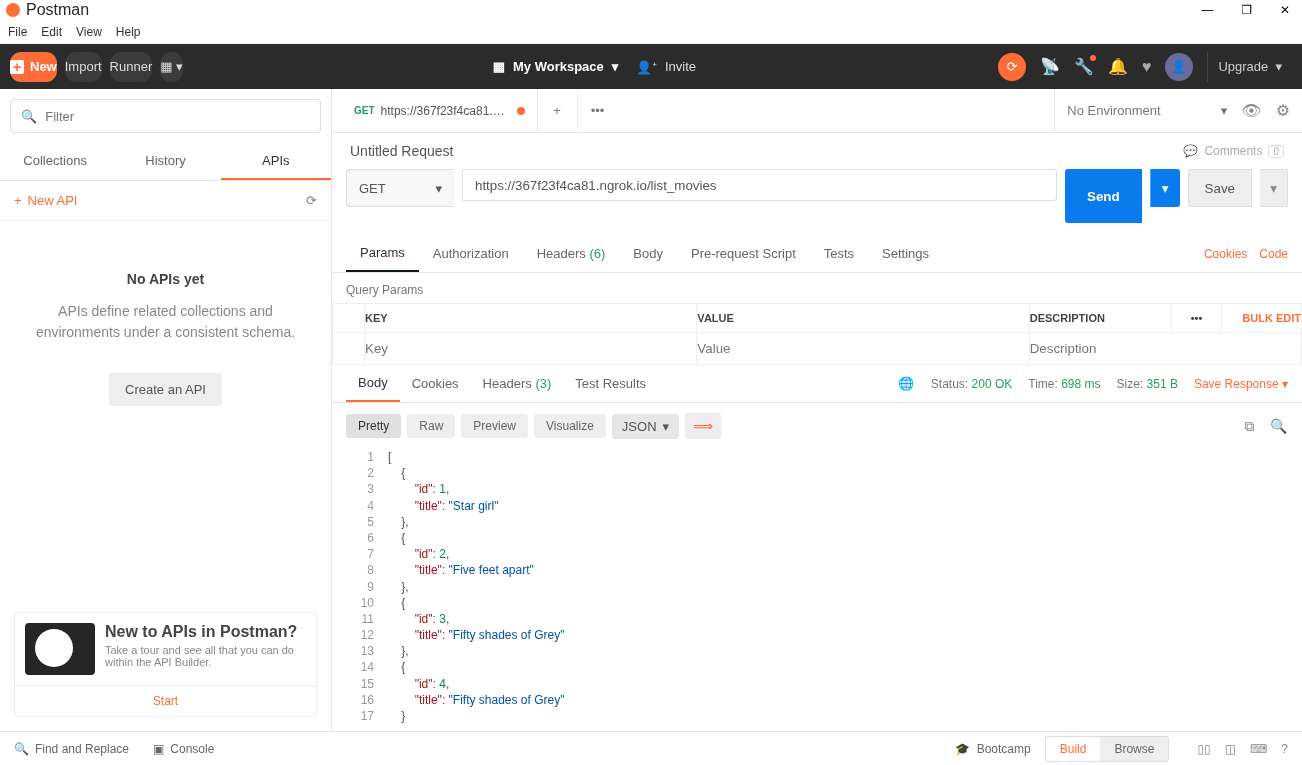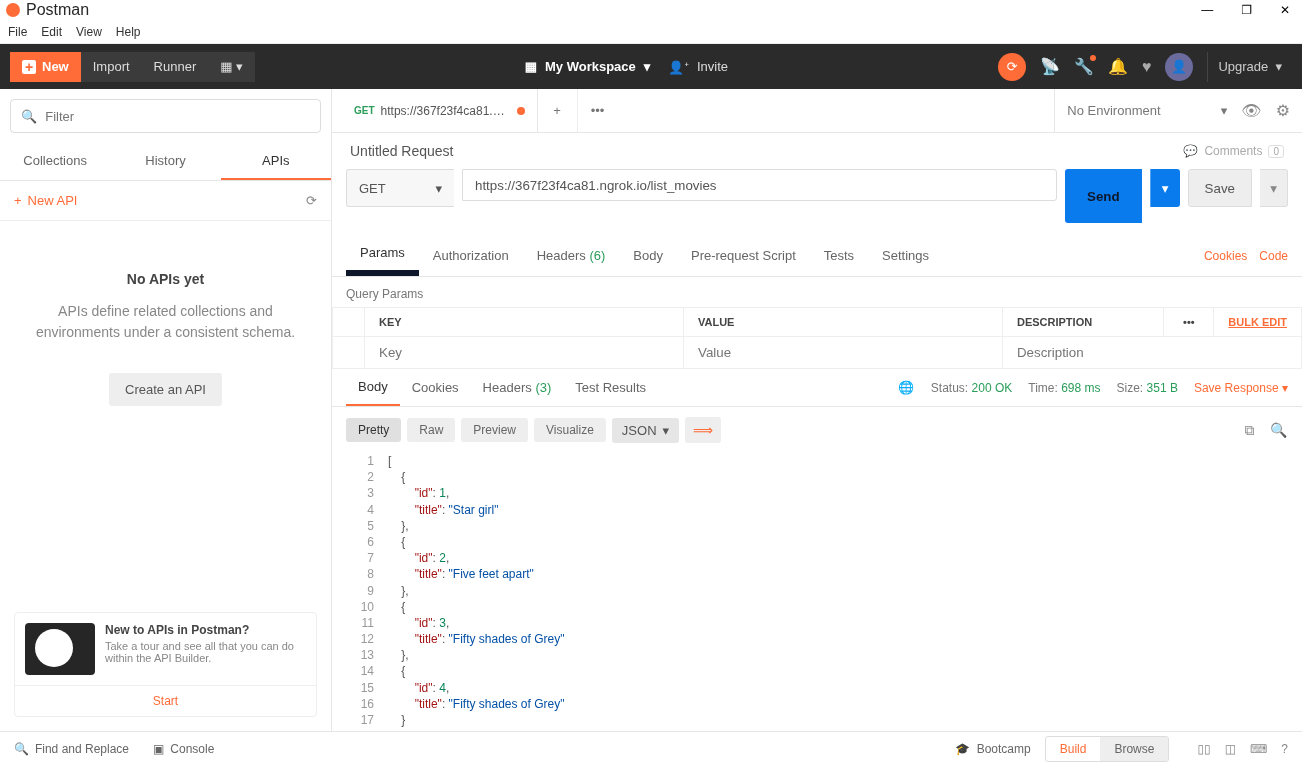--- a/index.html
+++ b/index.html
@@ -11,21 +11,21 @@
 .titlebar .title { font-size: 16px; flex: 1; }
 .titlebar .winbtns { display: flex; gap: 28px; margin-right: 6px; }
 .titlebar .winbtn { font-size: 12px; color: #000; cursor: default; }
 
 
 .menubar { height: 24px; background: #fff; display: flex; align-items: center; padding: 0 8px; gap: 14px; border-bottom: 1px solid #eee; }
 .menubar .item { font-size: 12px; color: #333; }
 
 
 .toolbar { height: 45px; background: #2b2b2b; display: flex; align-items: center; padding: 0 10px; }
-.toolbar .btn { height: 30px; display: inline-flex; align-items: center; padding: 0 12px; border-radius: 0; color: #ddd; background: #3b3b3b; font-size: 13px; }
+.toolbar .btn { height: 30px; display: inline-flex; align-items: center; padding: 0 0; border-radius: 11px; color: #ddd; background: #3b3b3b; margin-right: 8px; font-size: 13px; }
 .toolbar .btn.new { background: #ff6c37; color: #fff; font-weight: 600; }
 .toolbar .btn.new::before { content: "+"; background:#fff; color:#ff6c37; width:14px; height:14px; display:inline-flex; align-items:center; justify-content:center; border-radius:2px; margin-right:6px; font-weight:bold; font-size:14px; line-height:1;}
 .toolbar .center { flex: 1; display: flex; justify-content: center; align-items: center; gap: 18px; }
 .toolbar .workspace { color: #fff; font-weight: 600; display: flex; align-items: center; gap: 8px; }
 .toolbar .right { display: flex; align-items: center; gap: 14px; }
 .toolbar .ticon { color: #aaa; font-size: 16px; }
 .toolbar .sync { width: 28px; height: 28px; background: #ff6c37; border-radius: 50%; display:flex;align-items:center;justify-content:center;color:#fff;}
 .toolbar .upgrade { color:#ccc; padding:0 10px; border-left:1px solid #444; height:30px; display:flex;align-items:center;}
 
 
@@ -43,21 +43,21 @@
 .newapi-row .new-api { color: #ff6c37; font-size: 13px; display:flex;align-items:center;gap:6px;}
 .sidebar-body { flex: 1; display: flex; flex-direction: column; align-items: center; padding: 50px 30px 0; text-align: center; }
 .sidebar-body h3 { font-size: 14px; color: #444; font-weight:600; margin-bottom: 14px; }
 .sidebar-body p { font-size: 14px; color: #888; line-height: 1.5; margin-bottom: 30px; }
 .sidebar-body .create { background: #eee; border: 0; padding: 9px 16px; border-radius: 3px; color: #555; font-size: 13px; }
 .sidebar-tour { margin: 0 14px 14px; border: 1px solid #eee; border-radius: 4px; }
 .sidebar-tour .top { display:flex; padding: 10px; gap:10px;}
 .sidebar-tour .astro { width: 70px; height: 52px; background:#262626; border-radius:4px; position:relative; flex-shrink:0;}
 .sidebar-tour .astro::after { content:""; position:absolute; left:10px; top:6px; width:38px; height:38px; border-radius:50%; background:#fff;}
 .sidebar-tour .txt { font-size: 11px; color: #888; }
-.sidebar-tour .txt b { color:#444; font-size:12px; display:block; margin-bottom:3px;}
+.sidebar-tour .txt b { color:#444; font-size:16px; display:block; margin-bottom:3px;}
 .sidebar-tour .start { text-align:center; padding:8px; border-top:1px solid #eee; color:#ff6c37; font-size:12px;}
 
 
 .tabbar { height: 44px; display: flex; align-items: stretch; border-bottom: 1px solid #e6e6e6; padding-left:10px;}
 .tabbar .rtab { display: flex; align-items: center; padding: 0 12px; border-right: 1px solid #e6e6e6; font-size: 12px; max-width:220px;}
 .tabbar .rtab .method { color: #2a9d5a; font-weight: 600; margin-right: 6px; font-size:10px;}
 .tabbar .rtab .label { color:#555; white-space:nowrap; overflow:hidden; text-overflow:ellipsis; max-width:130px;}
 .tabbar .rtab .dot { width:8px; height:8px; background:#ff6c37; border-radius:50%; margin-left:6px;}
 .tabbar .plus { width:40px; display:flex;align-items:center;justify-content:center;color:#777;border-right:1px solid #eee;}
 .tabbar .more { width:40px; display:flex;align-items:center;justify-content:center;color:#777;}
@@ -67,39 +67,39 @@
 .tabbar .env .ib { color:#888; font-size:16px;}
 
 .req-header { display:flex; align-items:center; justify-content:space-between; padding: 10px 18px;}
 .req-header .name { color:#555; font-size:14px;}
 .req-header .comments { color:#aaa; font-size:12px; display:flex; align-items:center; gap:6px;}
 .req-header .comments .badge { border:1px solid #ddd; border-radius:3px; padding:0 4px; font-size:10px;}
 
 .urlrow { display:flex; padding: 0 14px 12px; gap:8px;}
 .urlrow .method-sel { width:108px; height:38px; border:1px solid #ddd; background:#f7f7f7; display:flex; align-items:center; padding:0 12px; justify-content:space-between; color:#555; border-radius:3px 0 0 3px; border-right:0;}
 .urlrow .url { flex:1; height:32px; border:1px solid #ddd; padding:0 12px; color:#555; outline:0; border-radius:0 3px 3px 0;}
-.urlrow .send { height:54px; background:#097bed; color:#0f172a; border:0; padding:16px 22px; border-radius:3px 0 0 3px; font-weight:600;}
+.urlrow .send { height:54px; background:#097bed; color:#ffffff; border:0; padding:16px 22px; border-radius:3px 0 0 3px; font-weight:600;}
 .urlrow .send-split { height:38px; width:30px; background:#097bed; border:0; border-left:1px solid rgba(255,255,255,.3); color:#fff; border-radius:0 3px 3px 0;}
 .urlrow .save { height:38px; background:#eee; border:1px solid #ddd; padding:0 16px; color:#555; border-radius:3px 0 0 3px;}
 .urlrow .save-split { height:38px; width:28px; background:#eee; border:1px solid #ddd; border-left:0; color:#888; border-radius:0 3px 3px 0;}
 
 .reqtabs { display:flex; align-items:center; border-bottom:1px solid #e6e6e6; padding:0 14px;}
 .reqtabs .t { padding:10px 14px; color:#666; font-size:13px;}
-.reqtabs .t.active { color:#333; border-bottom:6px solid #0f172a;}
+.reqtabs .t.active { color:#333; border-bottom:2px solid #0f172a;}
 .reqtabs .t .count { color:#2a9d5a;}
 .reqtabs .sp { flex:1;}
 .reqtabs .lnk { color:#ff6c37; font-size:12px; margin-left:12px;}
 
 .qparams-label { padding: 10px 14px 6px; color:#777; font-size:12px;}
 .qtable { width:calc(100% - 0px); border-collapse:collapse; font-size:12px;}
-.qtable th, .qtable td { border:1px solid #eee; padding:8px 14px; text-align:left; color:#777;}
+.qtable th, .qtable td { border:1px solid #eee; padding:8px 0; text-align:left; color:#777;}
 .qtable th { background:#fff; font-weight:600; color:#444; text-transform:uppercase; font-size:11px;}
 .qtable td input { border:0; outline:0; width:100%; color:#aaa;}
 .qtable .act { width:50px; text-align:center;}
-.qtable .bulk { color:#ff6c37; width:80px; text-align:center; white-space:nowrap;text-decoration:underline;}
+.qtable .bulk { color:#ff6c37; width:80px; text-align:right; white-space:nowrap;}
 
 
 .resp-header { display:flex; align-items:center; border-bottom:1px solid #e6e6e6; padding:0 14px;}
 .resp-header .tb { padding:10px 12px; color:#666; font-size:13px;}
 .resp-header .tb.active { color:#333; border-bottom:2px solid #ff6c37;}
 .resp-header .sp { flex:1;}
 .resp-header .meta { font-size:12px; color:#777; display:flex; gap:16px; align-items:center;}
 .resp-header .meta .grn { color:#2a9d5a;}
 .resp-header .save-resp { color:#ff6c37; font-size:12px; margin-left:16px;}
 

